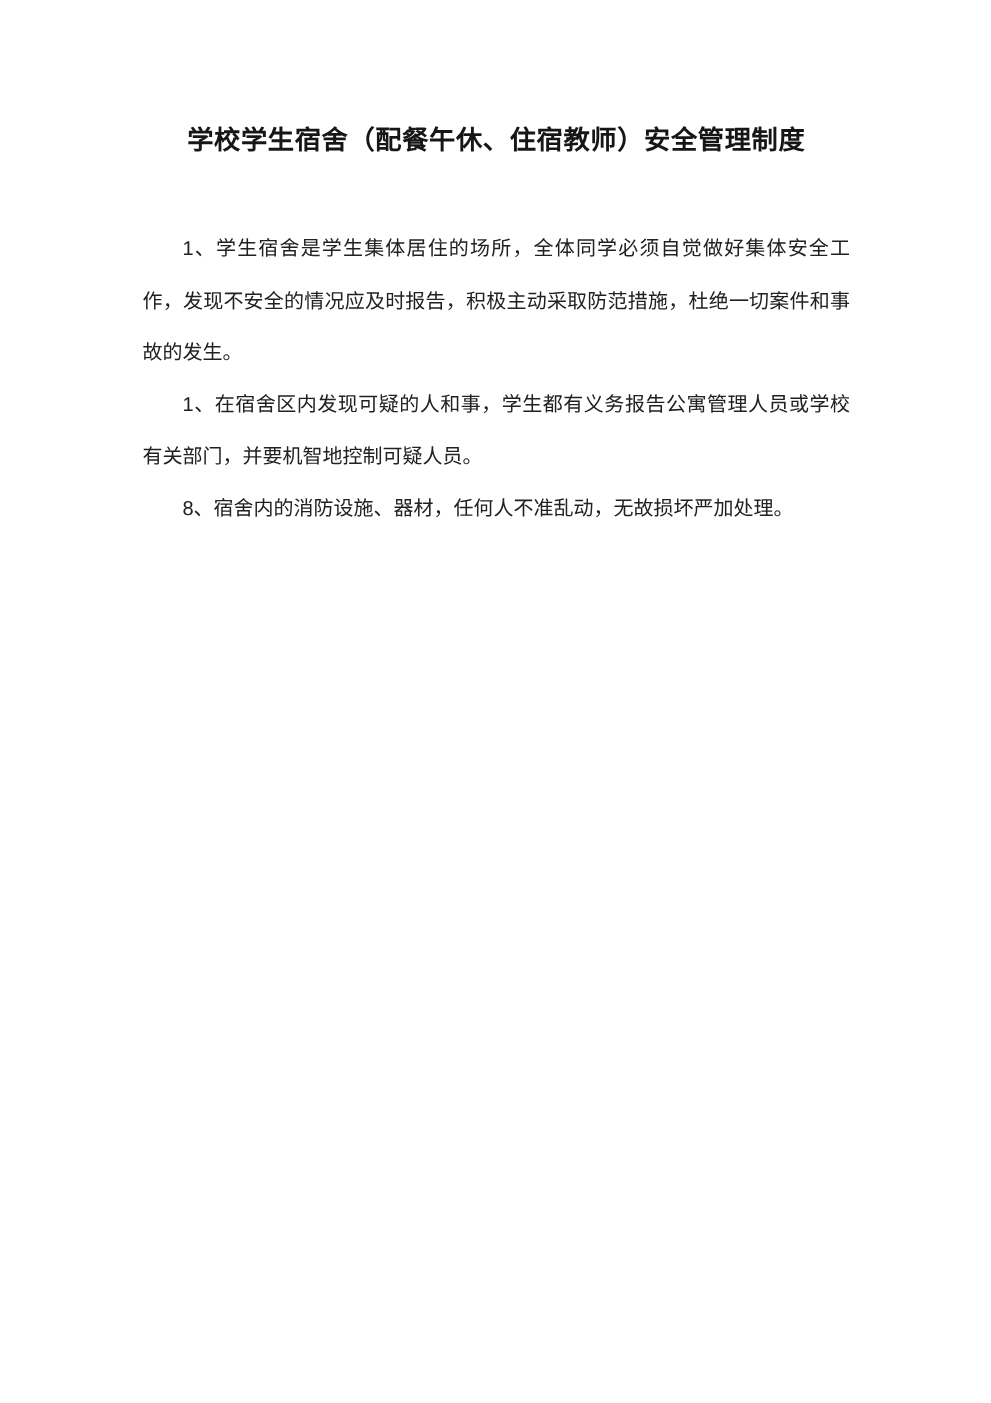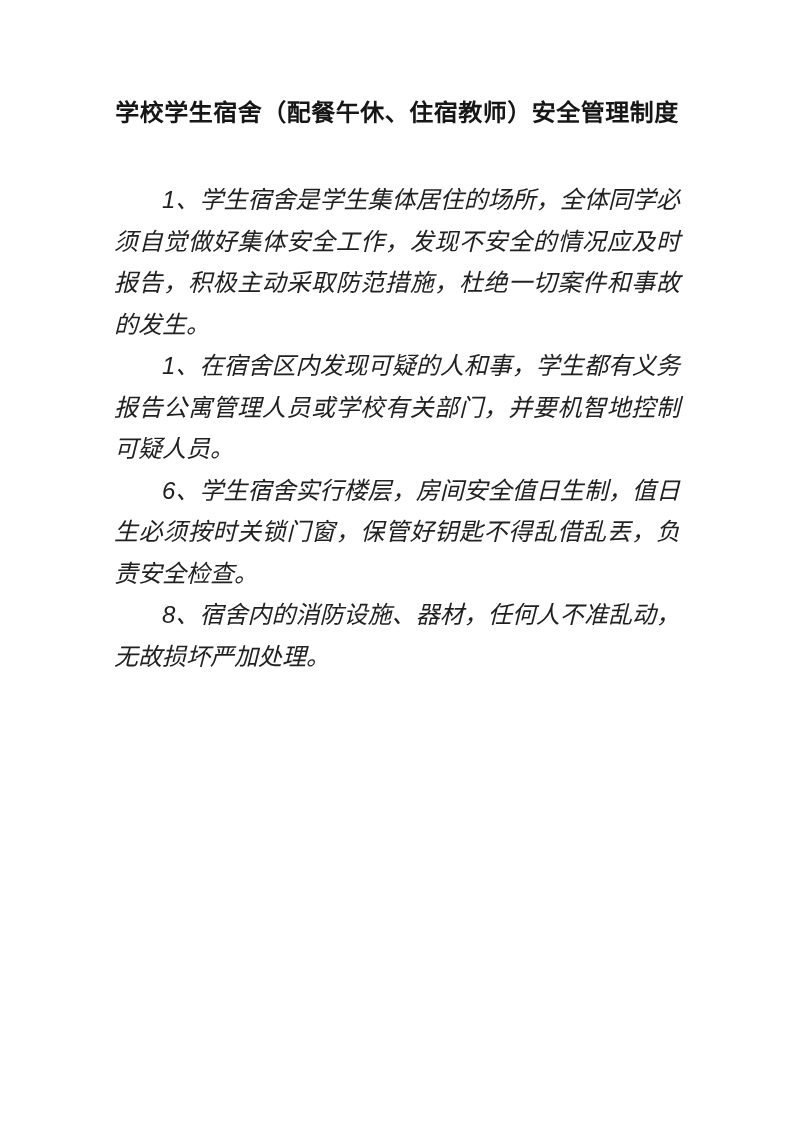--- a/index.html
+++ b/index.html
@@ -15,46 +15,44 @@
   }
   .page {
     box-sizing: border-box;
     width: 793px;
     height: 1122px;
     background: #ffffff;
     padding: 99px 113px 0 114px; 
   }
   .doc-title {
     margin: 0 0 52px 0;
-    font-size: 24px;
+    font-size: 21px;
     line-height: 28px;
     font-weight: bold;
     text-align: center;
     color: #161616;
     letter-spacing: 0.5px;
   }
   .doc-body {
     color: #212121;
   }
   .doc-paragraph {
     margin: 0;
-    font-size: 24px;
+    font-size: 16px;
     line-height: 41.5px;
     text-align: justify;
     text-justify: inter-ideograph;
     text-indent: 2em;
     word-break: break-all;
-    font-style: italic;
   }
 </style>
 </head>
 <body>
 
 <div class="page">
   <h1 class="doc-title">学校学生宿舍（配餐午休、住宿教师）安全管理制度</h1>
 
   <div class="doc-body">
     <p class="doc-paragraph">1、学生宿舍是学生集体居住的场所，全体同学必须自觉做好集体安全工作，发现不安全的情况应及时报告，积极主动采取防范措施，杜绝一切案件和事故的发生。</p>
     <p class="doc-paragraph">1、在宿舍区内发现可疑的人和事，学生都有义务报告公寓管理人员或学校有关部门，并要机智地控制可疑人员。</p>
-    <p class="doc-paragraph">6、学生宿舍实行楼层，房间安全值日生制，值日生必须按时关锁门窗，保管好钥匙不得乱借乱丟，负责安全检查。</p>
     <p class="doc-paragraph">8、宿舍内的消防设施、器材，任何人不准乱动，无故损坏严加处理。</p>
   </div>
 </div>
 
 </body></html>

